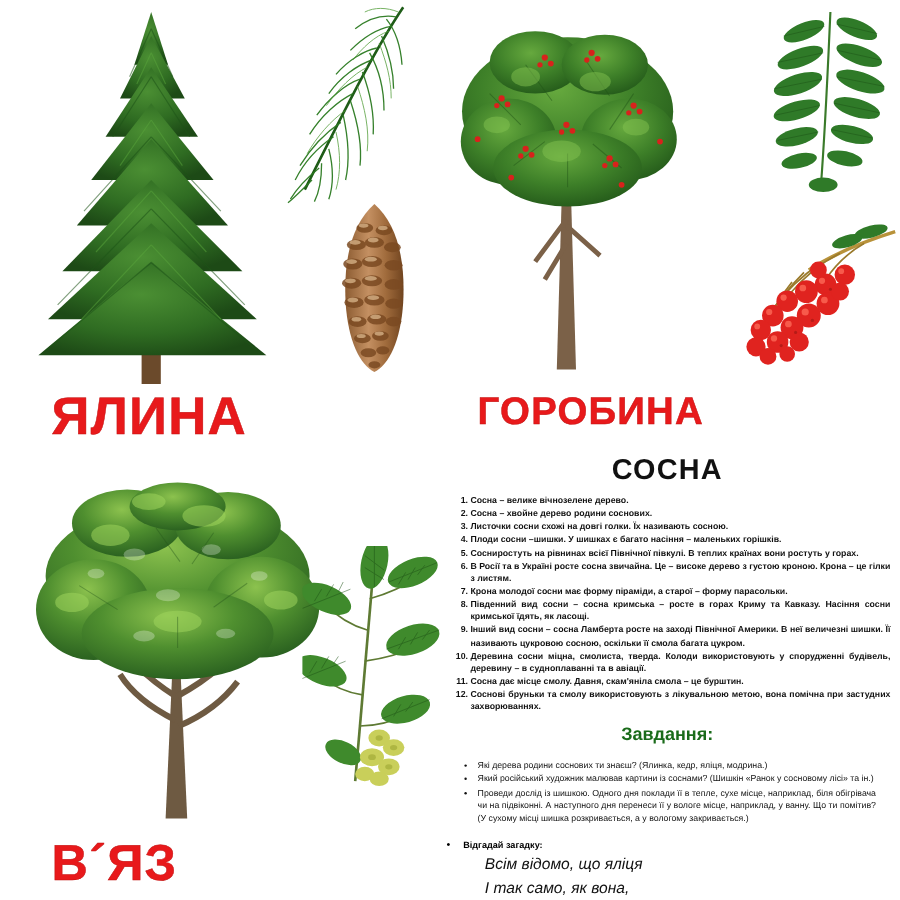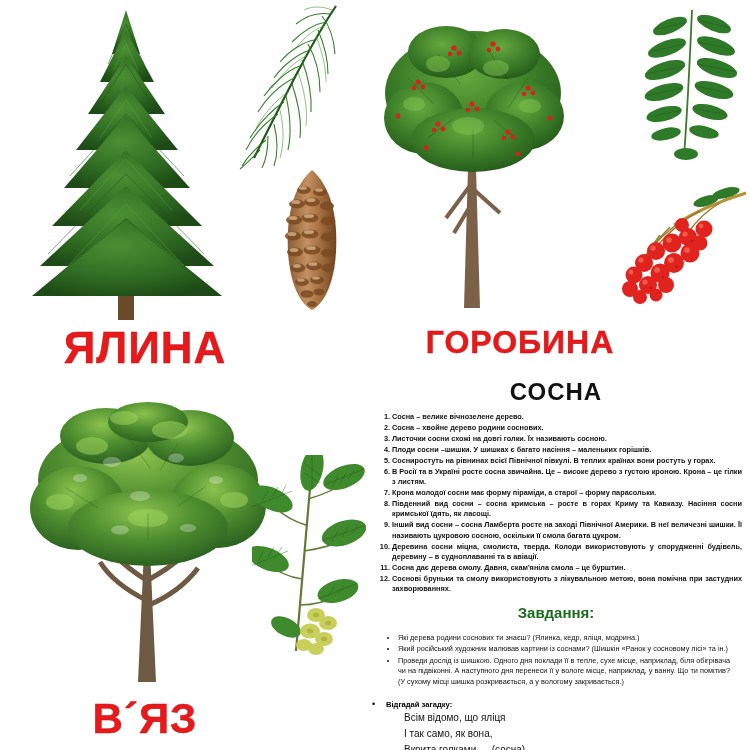--- a/index.html
+++ b/index.html
@@ -9,23 +9,23 @@
     font-family:"Liberation Sans", sans-serif;
     overflow:hidden;
     position:relative;
   }
   .page{position:relative;width:750px;height:750px;}
 
   
   .big-label{
     font-weight:bold;
     color:#e8191b;
-    text-align:center;
     letter-spacing:1px;
     line-height:1;
+    margin-left:43px;
     -webkit-text-stroke:0.4px #c0100f;
   }
 
   
   .spruce-box{position:absolute;left:8px;top:4px;width:240px;height:320px;}
   .label-yalyna{position:absolute;left:0;top:326px;width:290px;font-size:44px;}
 
   
   .branch-box{position:absolute;left:218px;top:0px;width:130px;height:170px;}
 
@@ -68,21 +68,21 @@
     text-align:center;font-weight:bold;font-size:15px;color:#1a6b1a;
     margin:9px 0 5px 0;
   }
   ul.tasks{
     margin:12px;padding:0 0 0 16px;
     font-size:7.3px;line-height:1.45;color:#111;text-align:justify;
   }
   ul.tasks li{margin:0 0 1px 0;}
   .riddle-head{font-weight:bold;font-size:7.6px;margin:0;}
   .riddle-lines{
-    margin:1px 0 0 0;font-size:10px;line-height:1.5;color:#111;
+    margin:1px 0 0 0;font-size:13px;font-style:italic;line-height:1.5;color:#111;
   }
   .riddle-wrap{margin-top:10px;padding-left:16px;position:relative;}
   .riddle-wrap:before{
     content:"\2022";position:absolute;left:2px;top:-1px;font-size:9px;
   }
   .riddle-inner{padding-left:18px;}
 </style>
 </head>
 <body>
 
@@ -480,21 +480,21 @@
       <li>Сосна – велике вічнозелене дерево.</li>
       <li>Сосна – хвойне дерево родини соснових.</li>
       <li>Листочки сосни схожі на довгі голки. Їх називають сосною.</li>
       <li>Плоди сосни –шишки. У шишках є багато насіння – маленьких горішків.</li>
       <li>Сосниростуть на рівнинах всієї Північної півкулі. В теплих країнах вони ростуть у горах.</li>
       <li>В Росії та в Україні росте сосна звичайна. Це – високе дерево з густою кроною. Крона – це гілки з листям.</li>
       <li>Крона молодої сосни має форму піраміди, а старої – форму парасольки.</li>
       <li>Південний вид сосни – сосна кримська – росте в горах Криму та Кавказу. Насіння сосни кримської їдять, як ласощі.</li>
       <li>Інший вид сосни – сосна Ламберта росте на заході Північної Америки. В неї величезні шишки. Її називають цукровою сосною, оскільки її смола багата цукром.</li>
       <li>Деревина сосни міцна, смолиста, тверда. Колоди використовують у спорудженні будівель, деревину – в судноплаванні та в авіації.</li>
-      <li>Сосна дає дерева смолу. Давня, скам'яніла смола – це бурштин.</li>
+      <li>Сосна дає місце смолу. Давня, скам'яніла смола – це бурштин.</li>
       <li>Соснові бруньки та смолу використовують з лікувальною метою, вона помічна при застудних захворюваннях.</li>
     </ol>
 
     <div class="zavdannya">Завдання:</div>
 
     <ul class="tasks">
       <li>Які дерева родини соснових ти знаєш? (Ялинка, кедр, яліця, модрина.)</li>
       <li>Який російський художник малював картини із соснами? (Шишкін «Ранок у сосновому лісі» та ін.)</li>
       <li>Проведи дослід із шишкою. Одного дня поклади її в тепле, сухе місце, наприклад, біля обігрівача чи на підвіконні. А наступного дня перенеси її у вологе місце, наприклад, у ванну. Що ти помітив? (У сухому місці шишка розкривається, а у вологому закривається.)</li>
     </ul>

